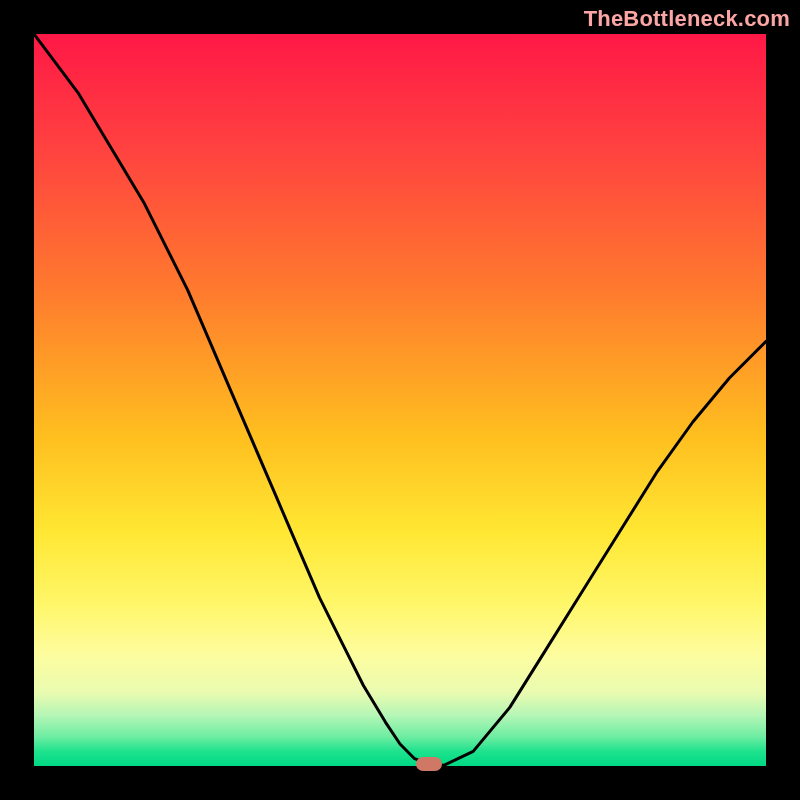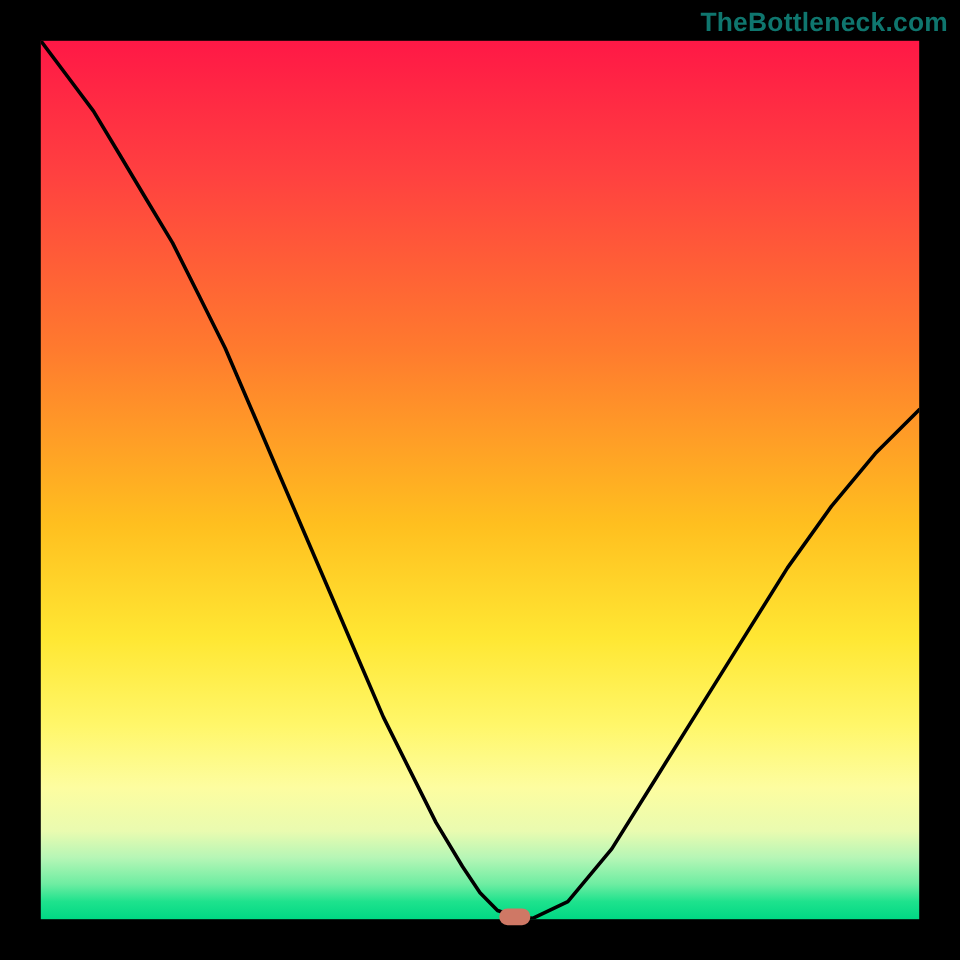--- a/index.html
+++ b/index.html
@@ -37,21 +37,21 @@
       #b6f6b6 93%,
       #6eeda2 96%,
       #1ee28d 98%,
       #00d884 100%
     );
   }
   .watermark {
     position: absolute;
     top: 6px;
     right: 10px;
-    color: #0f766e;
+    color: #fca5a5;
     font-size: 22px;
     font-weight: 600;
     letter-spacing: 0.2px;
     user-select: none;
   }
   .marker {
     position: absolute;
     width: 26px;
     height: 14px;
     border-radius: 7px;

